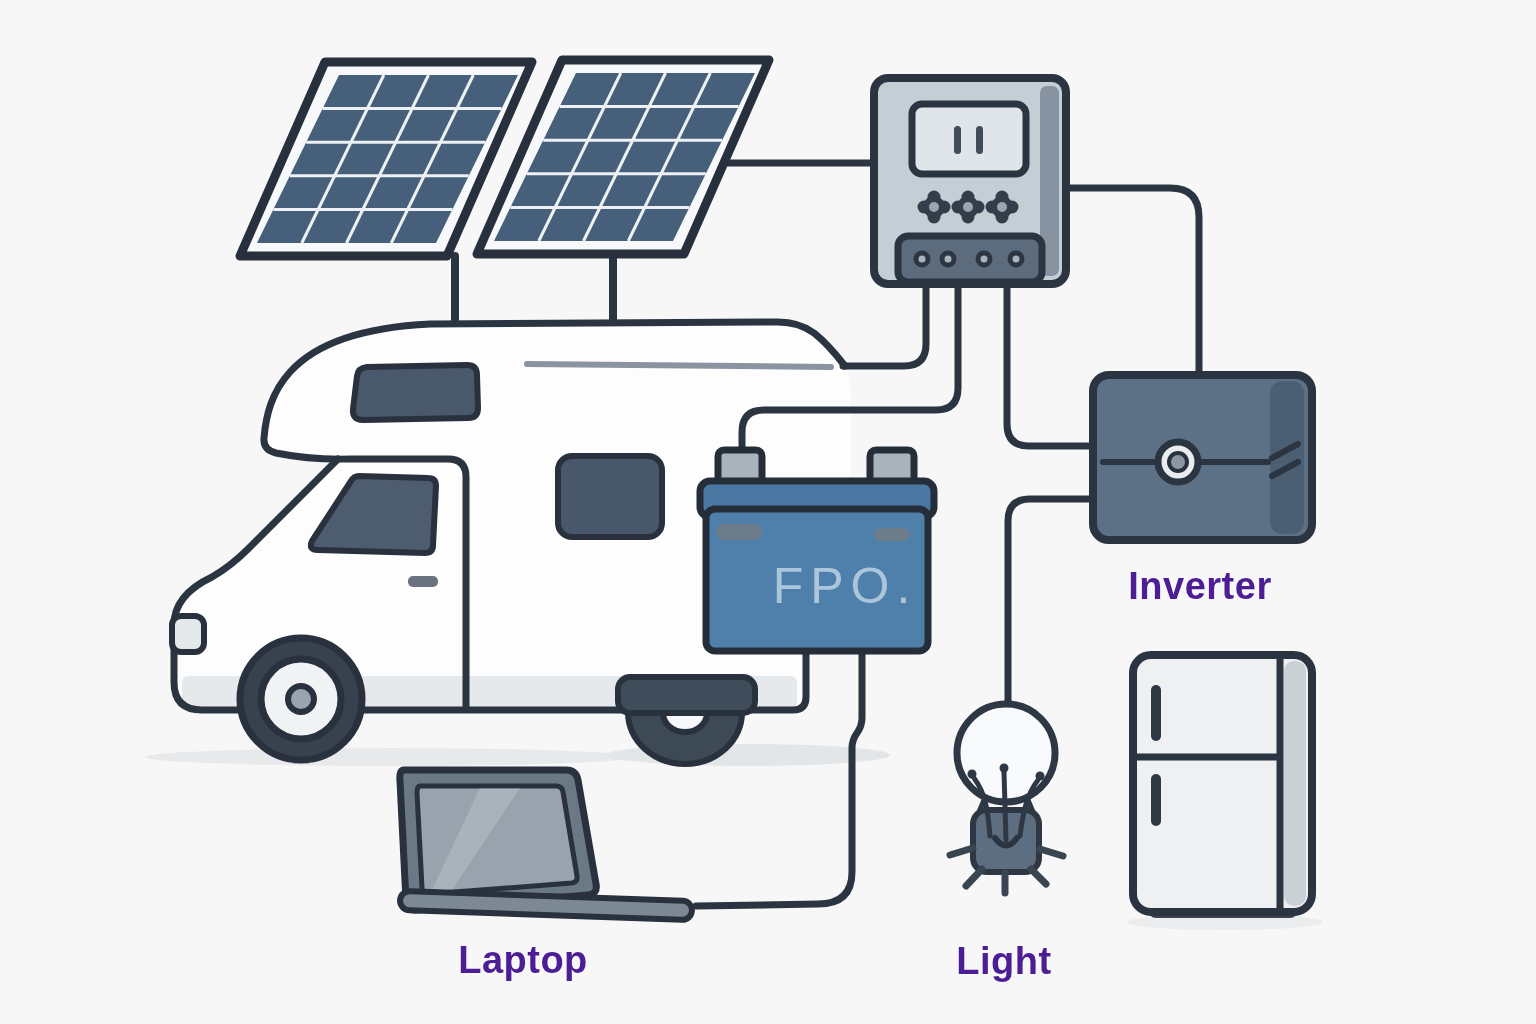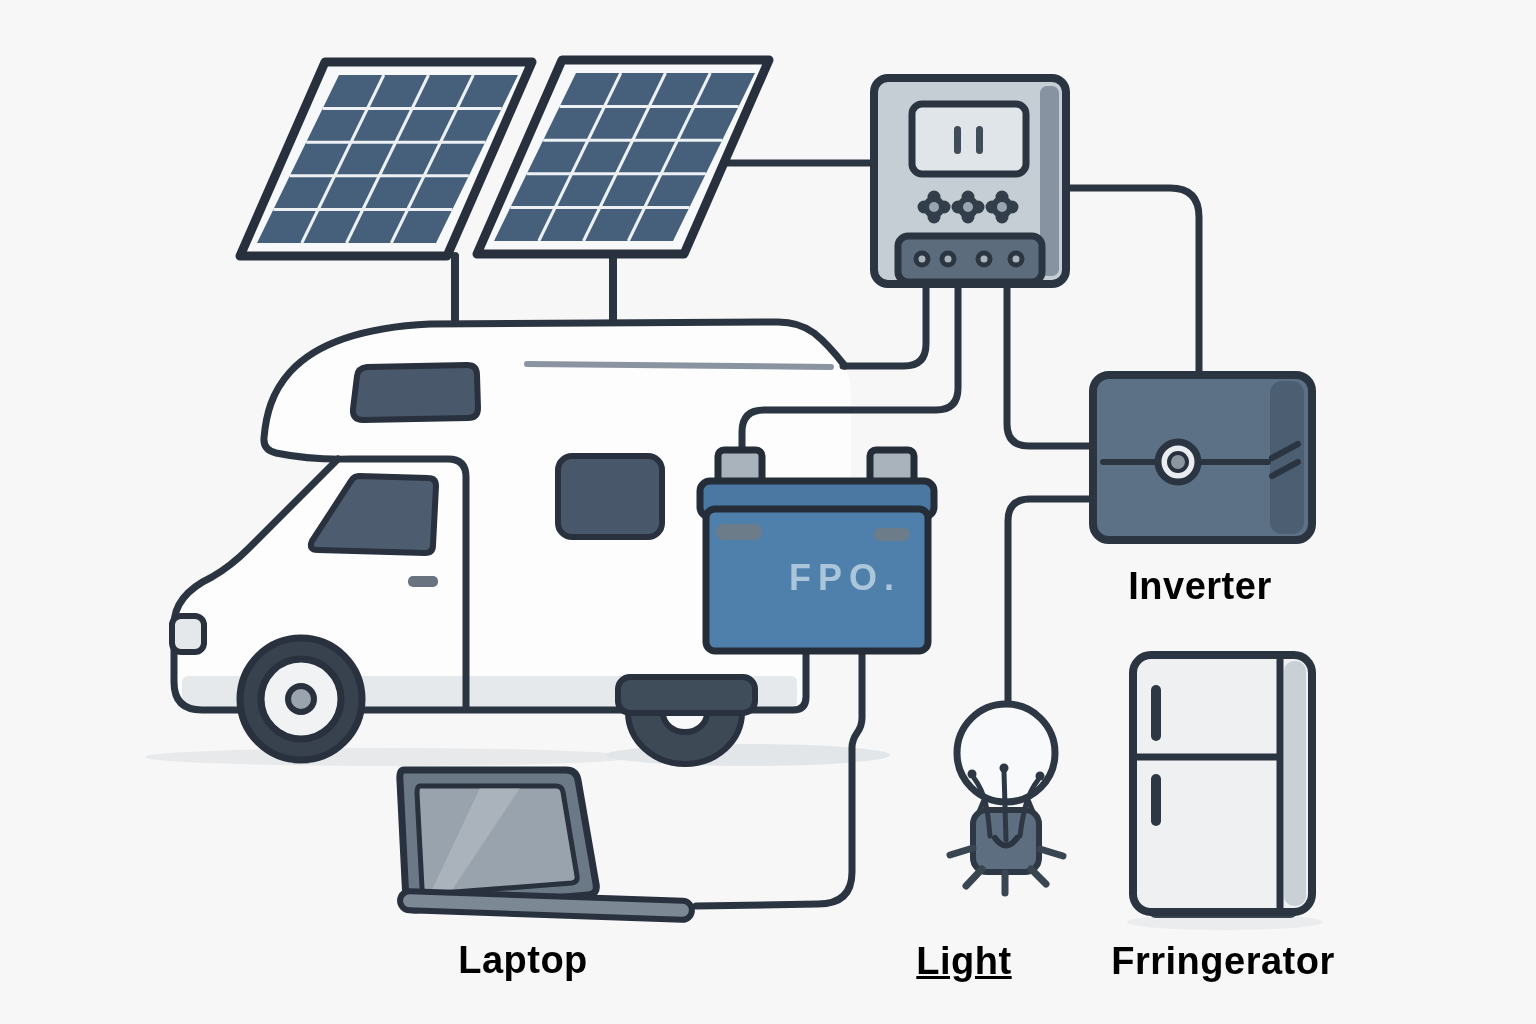--- a/index.html
+++ b/index.html
@@ -1,21 +1,21 @@
 <!DOCTYPE html>
 <html><head>
 <meta charset="utf-8">
 <style>
   html,body{margin:0;padding:0;background:#f7f7f8;}
   .stage{position:relative;width:1536px;height:1024px;background:#f7f7f8;overflow:hidden;
          font-family:"Liberation Sans", sans-serif;}
   .stage svg{position:absolute;left:0;top:0;}
   .label{position:absolute;transform:translateX(-50%);font-weight:600;font-size:38px;
-         color:#000000;letter-spacing:0.5px;white-space:nowrap;}
-  .fpo{position:absolute;transform:translateX(-50%);font-weight:700;font-size:36px;
+         color:#4c1d95;letter-spacing:0.5px;white-space:nowrap;}
+  .fpo{position:absolute;transform:translateX(-50%);font-weight:400;font-size:50px;
        color:#abc6db;letter-spacing:7px;white-space:nowrap;}
 </style>
 </head>
 <body>
 
 <div class="stage">
 <svg width="1536" height="1024" viewBox="0 0 1536 1024">
 
   <g>
     <ellipse cx="390" cy="757" rx="245" ry="9" fill="#e7e9eb"></ellipse>
@@ -194,15 +194,14 @@
     <path d="M 420,786 L 556,786 Q 562,786 563,792 L 577,876 Q 578,882 572,883 L 428,894 Q 422,894 422,888 L 417,793 Q 417,786 420,786 Z" fill="#98a3ad" stroke="#28313d" stroke-width="5"></path>
     <path d="M 480,788 L 520,788 L 452,890 L 432,890 Z" fill="#ffffff" opacity="0.18"></path>
     <rect x="400" y="896" width="292" height="19" rx="9.5" fill="#7c8995" stroke="#28313d" stroke-width="6" transform="rotate(2 546 905)"></rect>
   </g>
 
 </svg>
 
   <div class="fpo" style="left:845px;top:557px;">FPO.</div>
   <div class="label" style="left:1200px;top:565px;">Inverter</div>
   <div class="label" style="left:523px;top:939px;text-align:center;">Laptop</div>
-  <div class="label" style="left:964px;top:940px;text-decoration:underline;">Light</div>
-  <div class="label" style="left:1223px;top:940px;">Frringerator</div>
+  <div class="label" style="left:1004px;top:940px;">Light</div>
 </div>
 
 </body></html>

